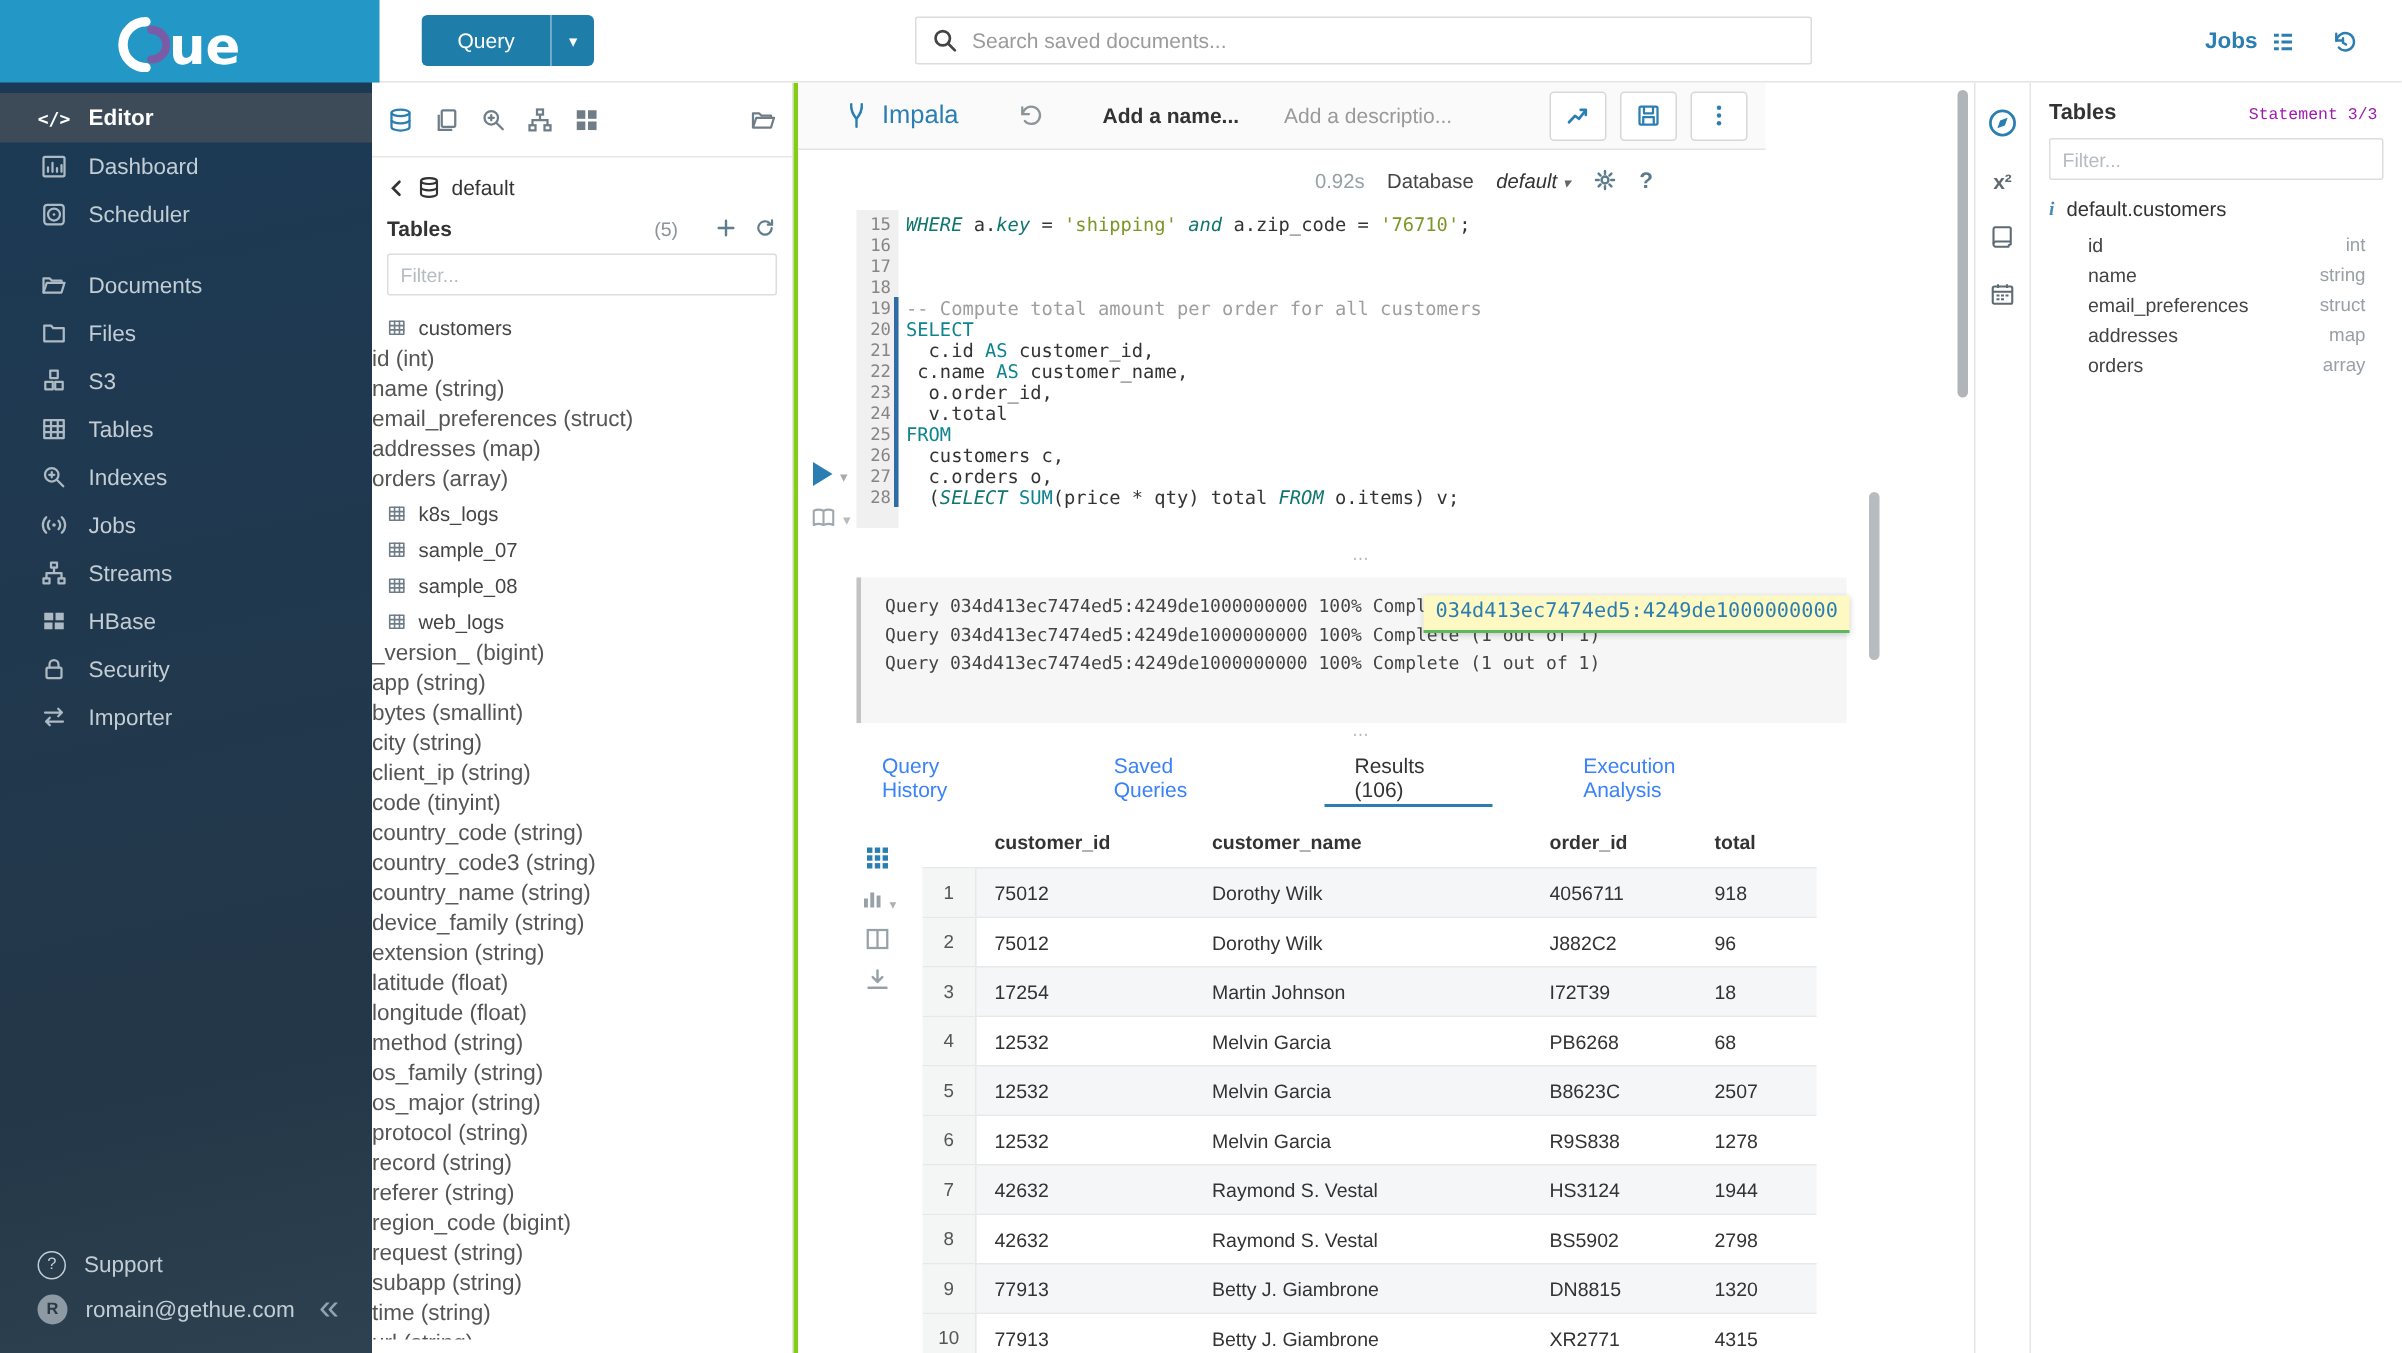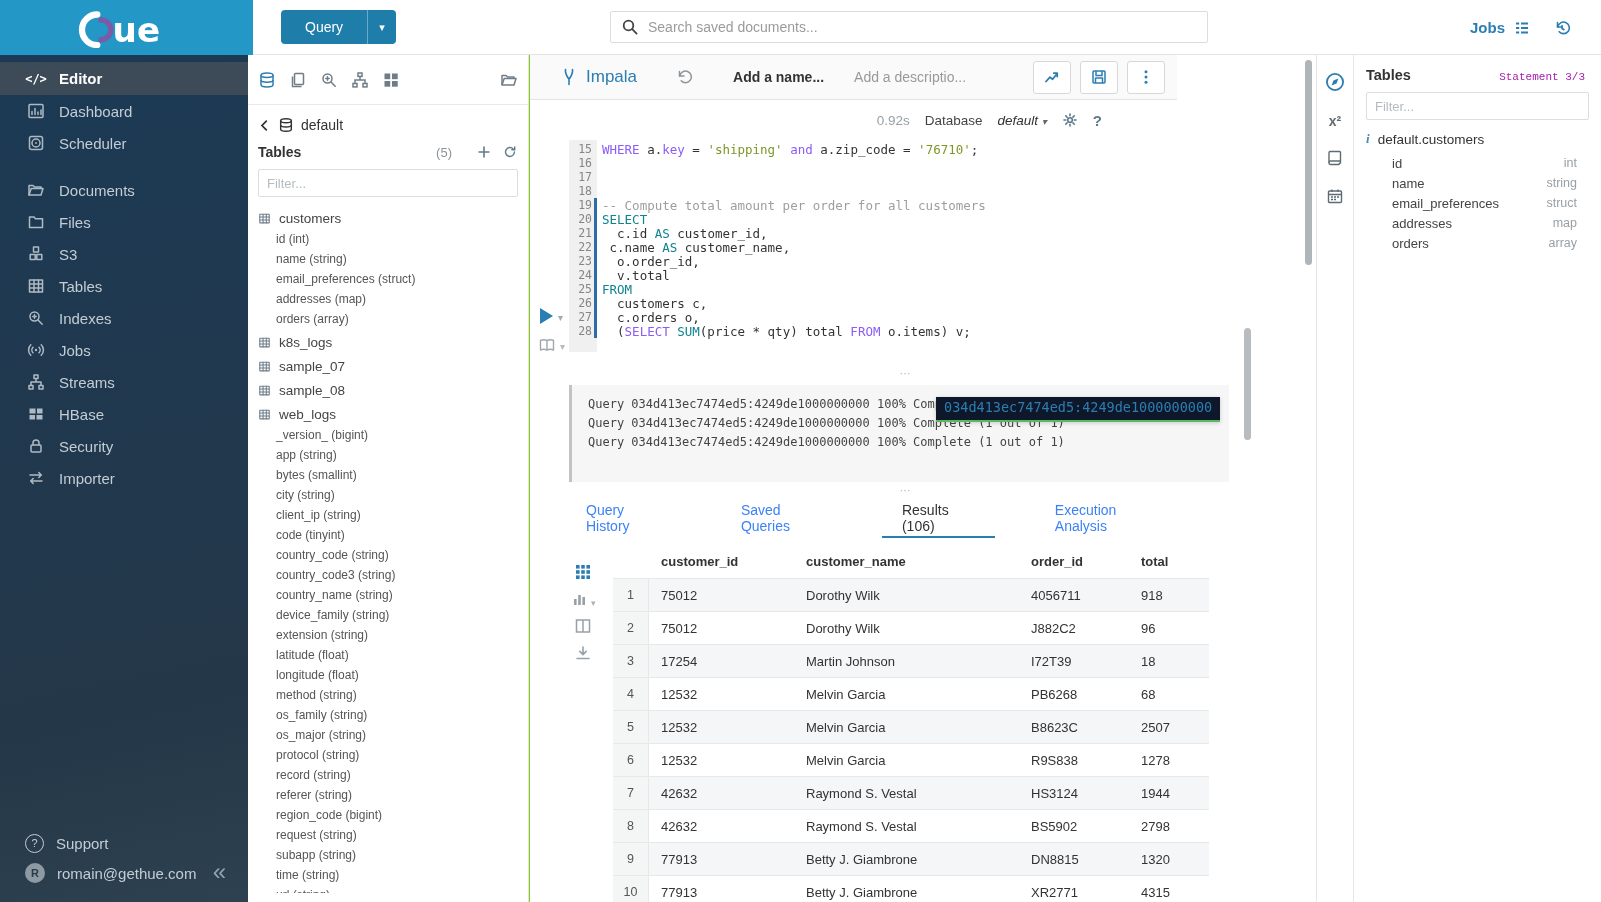--- a/index.html
+++ b/index.html
@@ -69,25 +69,25 @@
   #la-tables-row .cnt { color:#8b959c; font-size:13px; margin-right:14px; }
   #la-tables-row .icon { color:#5f7d8c; margin-left:10px; cursor:pointer; }
   #la-filter { margin:4px 10px 6px 10px; }
   #la-filter input, #ra-filter input { width:100%; height:28px; border:1px solid #ddd; border-radius:2px;
     padding:0 8px; font-size:13px; color:#333; outline:none; font-family:"Liberation Sans",sans-serif; }
   #la-filter input::placeholder, #ra-filter input::placeholder { color:#b5bcc1; }
   #la-tree { overflow:hidden; height:690px; padding:2px 0; }
   .tree-table { height:22px; margin-top:2px; display:flex; align-items:center; padding-left:10px; gap:8px;
     font-size:13.5px; color:#444; cursor:pointer; }
   .tree-table .icon { color:#6f7d88; }
-  .tree-col { height:20px; display:flex; align-items:center; padding-left:28px; font-size:12px; color:#555; cursor:pointer; }
+  .tree-col { height:20px; display:flex; align-items:center; font-size:15px; color:#555; cursor:pointer; }
 
   
   #main { position:absolute; left:529px; top:55px; width:648px; height:847px; background:#fff;
-    border-left:1px solid #84cc16; }
+    border-left:3px solid #84cc16; }
   #ed-header { position:absolute; left:0; top:0; width:100%; height:45px; background:#fafafa;
     border-bottom:1px solid #e4e4e4; display:flex; align-items:center; padding:0 12px 0 30px; }
   #engine { display:flex; align-items:center; gap:8px; color:#2b7eb1; }
   #engine .ename { font-size:17px; }
   #ed-undo { color:#8b959c; margin-left:38px; cursor:pointer; }
   #ed-name { margin-left:40px; font-size:14px; color:#333; font-weight:bold; cursor:text; }
   #ed-desc { margin-left:30px; font-size:14px; color:#999; cursor:text; }
   #ed-btns { margin-left:auto; display:flex; gap:9px; }
   .hbtn { width:38px; height:33px; background:#fff; border:1px solid #d8d8d8; border-radius:3px;
     display:flex; align-items:center; justify-content:center; color:#2b7eb1; cursor:pointer; }
@@ -101,36 +101,36 @@
   #help-q { color:#5b7a8c; font-weight:bold; font-size:15px; cursor:pointer; }
 
   
   #code-area { position:absolute; left:0; top:85px; width:100%; height:225px; }
   #gutter { position:absolute; left:39px; top:0; width:28px; height:212px; background:#f0f0f0; padding-top:2px; }
   .gline { height:14px; font-size:11.5px; color:#868686; text-align:right; padding-right:5px;
     font-family:"DejaVu Sans Mono",monospace; }
   #stmt-bar { position:absolute; left:64px; width:3px; background:#2e6da4; }
   #code-lines { position:absolute; left:72px; top:2px; cursor:text; }
   .cline { height:14px; font-size:12.5px; white-space:pre; font-family:"DejaVu Sans Mono",monospace; color:#333; }
-  .kw1 { color:#8b5cf6; } .kw2 { color:#0f8490; } .str { color:#7d9727; } .com { color:#9e9e9e; }
+  .kw1 { color:#0f766e;font-style:italic; } .kw2 { color:#0f8490; } .str { color:#7d9727; } .com { color:#9e9e9e; }
   #play-btn { position:absolute; left:10px; top:168px; width:0; height:0; cursor:pointer;
     border-left:13px solid #2b7eb1; border-top:8px solid transparent; border-bottom:8px solid transparent; }
   #play-caret { position:absolute; left:28px; top:172px; color:#aaa; font-size:10px; cursor:pointer; }
   #book-btn { position:absolute; left:8px; top:196px; color:#a0a8ad; cursor:pointer; }
   #book-caret { position:absolute; left:30px; top:201px; color:#bbb; font-size:10px; cursor:pointer; }
   #ed-scroll { position:absolute; left:714px; top:188px; width:7px; height:112px; background:#b7bcc0; border-radius:4px; cursor:grab; }
 
   .handle { position:absolute; left:356px; width:40px; text-align:center; color:#b9b9b9; font-size:11px;
     letter-spacing:2px; cursor:row-resize; height:10px; line-height:6px; }
 
   
   #log { position:absolute; left:39px; top:330px; width:660px; height:97px; background:#f6f6f6;
     border-left:3px solid #c3c3c3; padding:12px 0 0 16px; }
   .log-line { font-size:12px; color:#444; height:19px; font-family:"DejaVu Sans Mono",monospace; }
-  #log-tip { position:absolute; left:406px; top:342px; height:25px; background:#0f172a; padding:2px 8px 0 8px;
+  #log-tip { position:absolute; left:417px; top:342px; height:25px; background:#fef9c3; padding:2px 8px 0 8px;
     border-bottom:2px solid #5cb85c; box-shadow:0 1px 4px rgba(0,0,0,.18); color:#2b7eb1; font-size:13.5px;
     cursor:pointer; }
 
   
   #tabs { position:absolute; left:36px; top:445px; height:38px; display:flex; gap:40px; }
   .tab { padding:0 20px; font-size:14px; color:#3b82f6; display:flex; align-items:center; cursor:pointer;
     border-bottom:2px solid transparent; }
   .tab.active { color:#333; border-bottom-color:#2b7eb1; }
 
   

